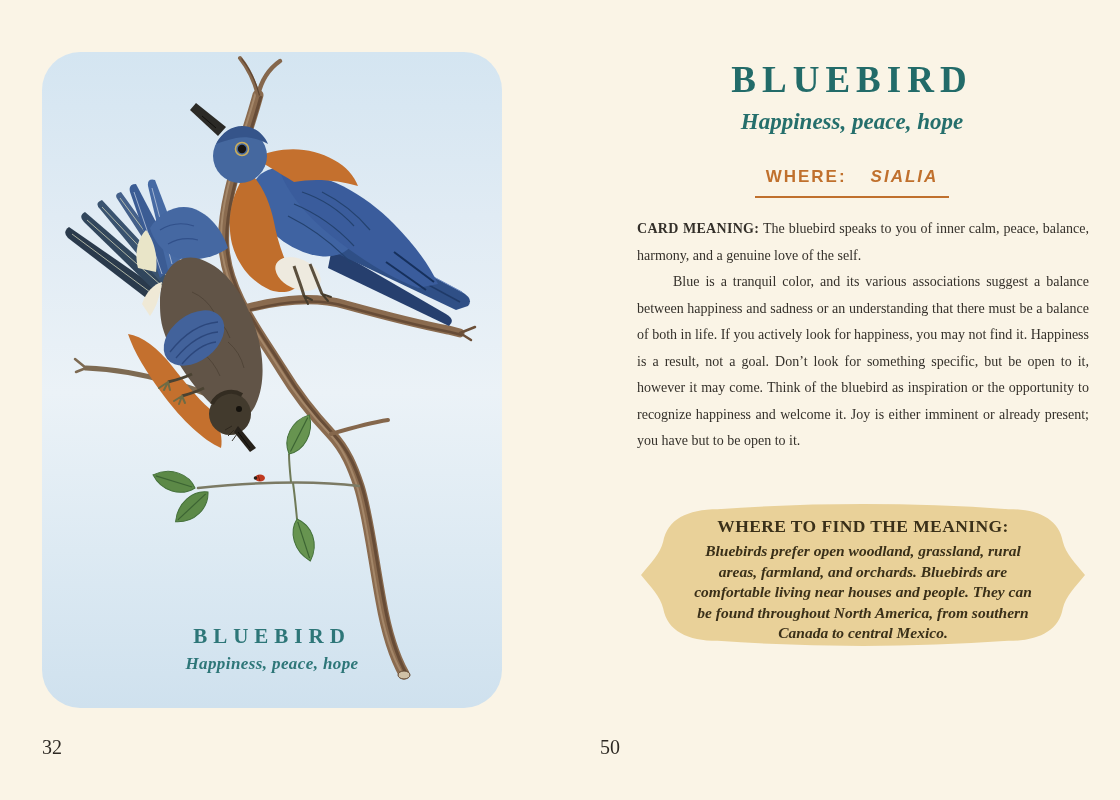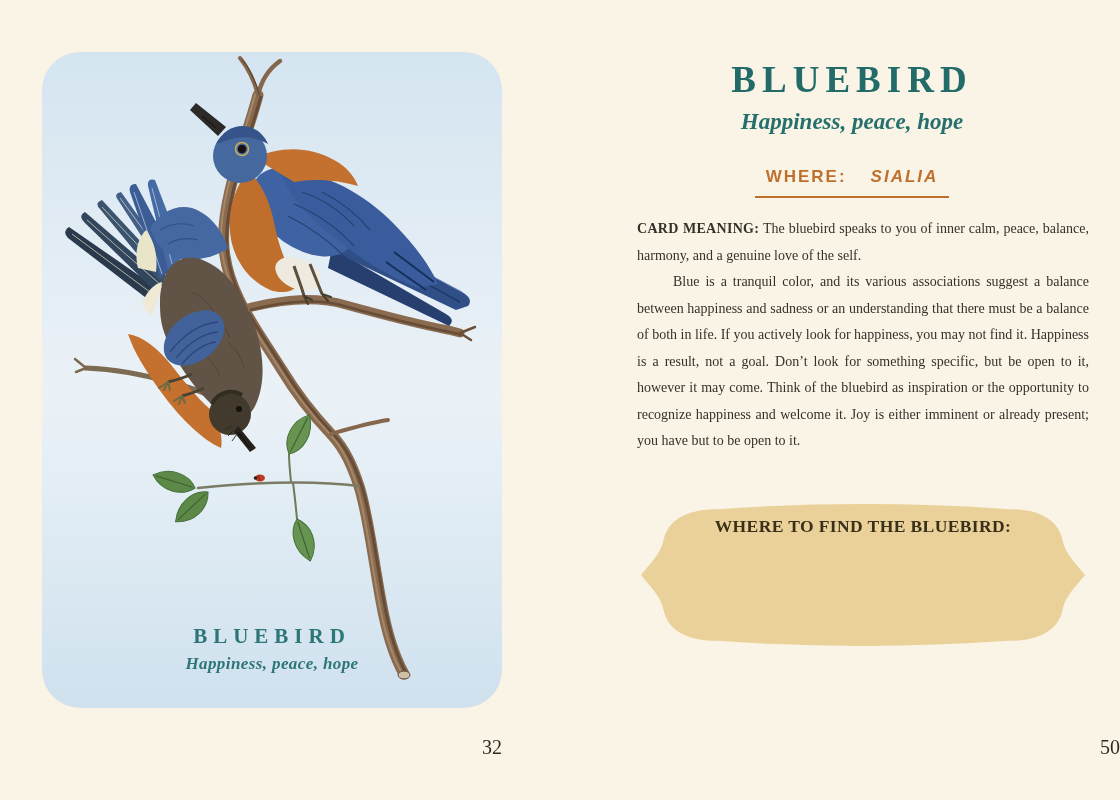--- a/index.html
+++ b/index.html
@@ -16,21 +16,21 @@
     border-radius:38px;overflow:hidden;
     background:linear-gradient(180deg,#d4e5f1 0%,#e0ebf4 25%,#ebf2f7 52%,#ddeaf3 76%,#cfe1ee 100%);
   }
   .card svg.illus{position:absolute;left:0;top:0;width:460px;height:656px}
   .card-caption{
     position:absolute;left:0;right:0;bottom:34px;text-align:center;color:#2d7678;
   }
   .card-title{font-size:21px;font-weight:600;letter-spacing:6px}
   .card-sub{font-size:17px;font-weight:700;font-style:italic;margin-top:5px;letter-spacing:.4px}
 
-  .folio{position:absolute;top:736px;font-size:20px;color:#2e2a24;text-align:right}
+  .folio{position:absolute;top:736px;font-size:20px;color:#2e2a24;text-align:left}
   .folio-left{left:42px;width:460px}
   .folio-right{left:600px;width:520px}
 
   
   .entry-title{
     position:absolute;left:608px;top:58px;width:488px;margin:0;
     text-align:center;font-size:37px;font-weight:600;letter-spacing:6px;color:#226b69;
   }
   .entry-sub{
     position:absolute;left:608px;top:109px;width:488px;margin:0;
@@ -217,20 +217,21 @@
     <div class="meaning">
       <p class="p1"><b>CARD MEANING:</b> <span>The bluebird speaks to you of inner calm, peace, balance, harmony, and a genuine love of the self.</span></p>
       <p class="p2">Blue is a tranquil color, and its various associations suggest a balance between happiness and sadness or an understanding that there must be a balance of both in life. If you actively look for happiness, you may not find it. Happiness is a result, not a goal. Don’t look for something specific, but be open to it, however it may come. Think of the bluebird as inspiration or the opportunity to recognize happiness and welcome it. Joy is either imminent or already present; you have but to be open to it.</p>
     </div>
 
     <div class="callout">
       <svg viewBox="0 0 440 150" preserveAspectRatio="none" aria-hidden="true">
         <path d="M0,75 C10,63 19,54 22,42 C26,20 46,10 76,10 Q220,0 364,10 C394,10 414,20 418,42 C421,54 430,63 440,75 C430,87 421,96 418,108 C414,130 394,140 364,140 Q220,150 76,140 C46,140 26,130 22,108 C19,96 10,87 0,75 Z" fill="#e9d199"></path>
       </svg>
       <div class="callout-content">
-        <div class="callout-heading">WHERE TO FIND THE BLUEBIRD:</div>
+        <div class="callout-heading">WHERE TO FIND THE MEANING:</div>
+        <div class="callout-body">Bluebirds prefer open woodland, grassland, rural areas, farmland, and orchards. Bluebirds are comfortable living near houses and people. They can be found throughout North America, from southern Canada to central Mexico.</div>
       </div>
     </div>
 
     <div class="folio folio-right">50</div>
   </section>
 
 </div>
 
 </body></html>

